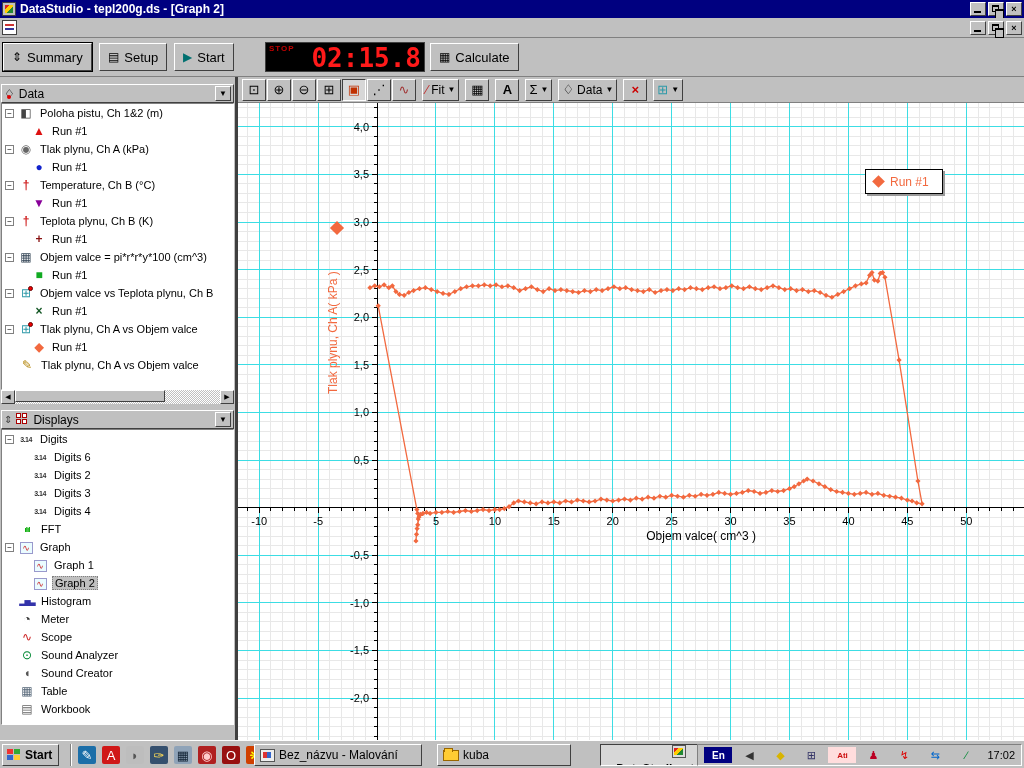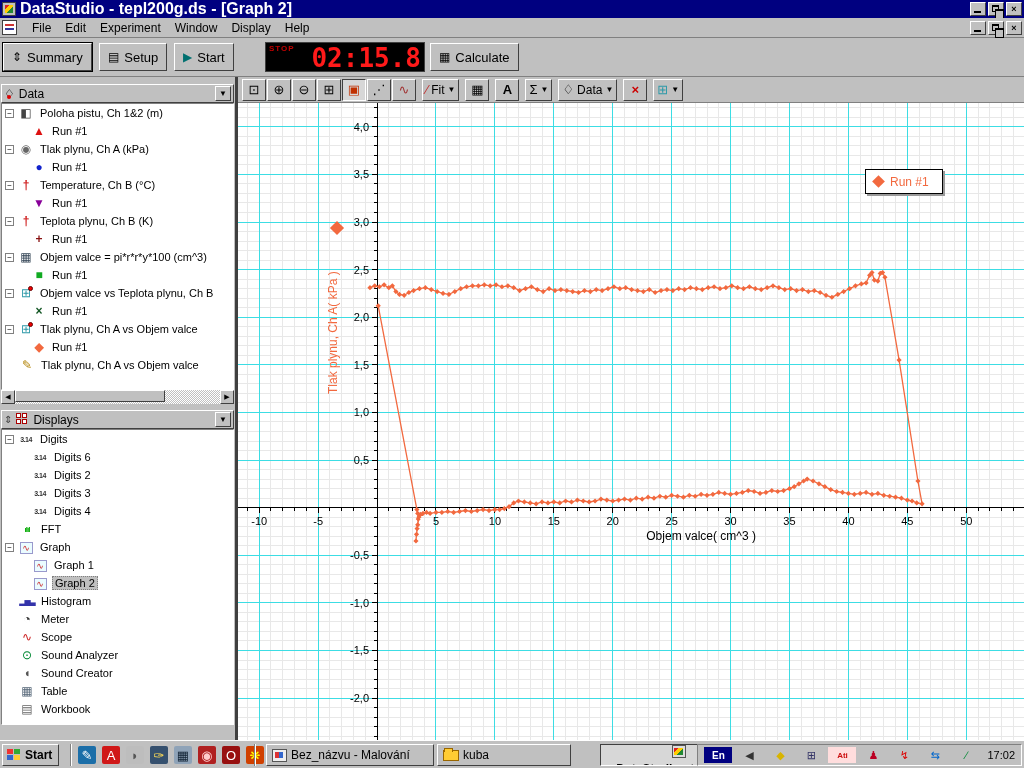--- a/index.html
+++ b/index.html
@@ -4,21 +4,21 @@
 <style>
   * { margin:0; padding:0; box-sizing:border-box; }
   html,body { width:1024px; height:768px; overflow:hidden; }
   body { font-family:"Liberation Sans", sans-serif; font-size:11px; background:#c0c0c0; color:#000; }
   .screen { position:relative; width:1024px; height:768px; background:#c0c0c0; overflow:hidden; }
   .pressed  { background:#d7d7d7; border:1px solid; border-color:#404040 #ffffff #ffffff #404040; }
 
   
   .titlebar { position:absolute; left:0; top:0; width:1024px; height:18px; background:#000080; color:#fff;
               display:flex; align-items:center; padding:0 2px; }
-  .titlebar .title { font-weight:bold; font-size:16px; margin-left:4px; flex:1; white-space:nowrap; }
+  .titlebar .title { font-weight:bold; font-size:12px; margin-left:4px; flex:1; white-space:nowrap; }
   .app-icon { width:14px; height:14px; background:#c0c0c0; border:1px solid #404040; position:relative; }
   .app-icon i { position:absolute; left:2px; top:2px; width:8px; height:8px; background:linear-gradient(135deg,#d22 30%,#fc0 30%,#fc0 60%,#283 60%); display:block; }
   .winbtns { display:flex; gap:2px; }
   .winbtn { width:16px; height:14px; background:#c0c0c0; border:1px solid; border-color:#ffffff #404040 #404040 #ffffff;
             display:flex; align-items:center; justify-content:center; font-size:9px; font-weight:bold; color:#000; position:relative; }
   .g-min  { position:absolute; left:3px; bottom:2px; width:7px; height:2px; background:#000; }
   .g-rest { position:absolute; left:3px; top:2px; width:7px; height:7px; border:1px solid #000; border-top-width:2px; background:#c0c0c0; }
   .g-rest:before { content:""; position:absolute; left:2px; top:2px; width:7px; height:7px; border:1px solid #000; border-top-width:2px; background:#c0c0c0; }
 
   
@@ -142,21 +142,20 @@
           <span class="g-rest"></span>
         </span>
       <span class="winbtn">×</span>
     </span>
   </div>
 
   <div class="menubar">
     <span class="doc-icon">
         <i></i>
       </span>
-    <span id="menu-items"><span class="menu-item">File</span><span class="menu-item">Edit</span><span class="menu-item">Experiment</span><span class="menu-item">Window</span><span class="menu-item">Display</span><span class="menu-item">Help</span></span>
     <span class="winbtns">
       <span class="winbtn">
           <span class="g-min"></span>
         </span>
       <span class="winbtn">
           <span class="g-rest"></span>
         </span>
       <span class="winbtn">×</span>
     </span>
   </div>
@@ -773,21 +772,21 @@
         <span class="ql-ic" style="background: rgb(27, 110, 168); color: rgb(255, 255, 255);">✎</span>
         <span class="ql-ic" style="background: rgb(208, 24, 24); color: rgb(255, 255, 255);">A</span>
         <span class="ql-ic" style="background: rgb(189, 189, 189); color: rgb(85, 85, 85);">◗</span>
         <span class="ql-ic" style="background: rgb(53, 80, 110); color: rgb(255, 221, 85);">✑</span>
         <span class="ql-ic" style="background: rgb(143, 163, 184); color: rgb(17, 34, 51);">▦</span>
         <span class="ql-ic" style="background: rgb(176, 32, 32); color: rgb(255, 204, 204);">◉</span>
         <span class="ql-ic" style="background: rgb(152, 16, 16); color: rgb(255, 255, 255);">O</span>
         <span class="ql-ic" style="background: rgb(208, 64, 0); color: rgb(255, 255, 0);">❋</span>
       </span>
     <span class="tb-sep" style="left:254px;"></span>
-    <span id="taskbuttons"><span class="taskbtn" style="left: 266px; width: 168px;">
+    <span id="taskbuttons"><span class="taskbtn" style="left: 254px; width: 168px;">
           <span class="paint-ic"></span>
           <span>Bez_názvu - Malování</span>
         </span><span class="taskbtn" style="left: 437px; width: 134px;">
           <span class="folder-ic"></span>
           <span>kuba</span>
         </span><span class="taskbtn active" style="left: 600px; width: 158px;">
           <span class="ds-ic"></span>
           <span>DataStudio - tepl200...</span>
         </span></span>
     <span class="tray" id="tray">

